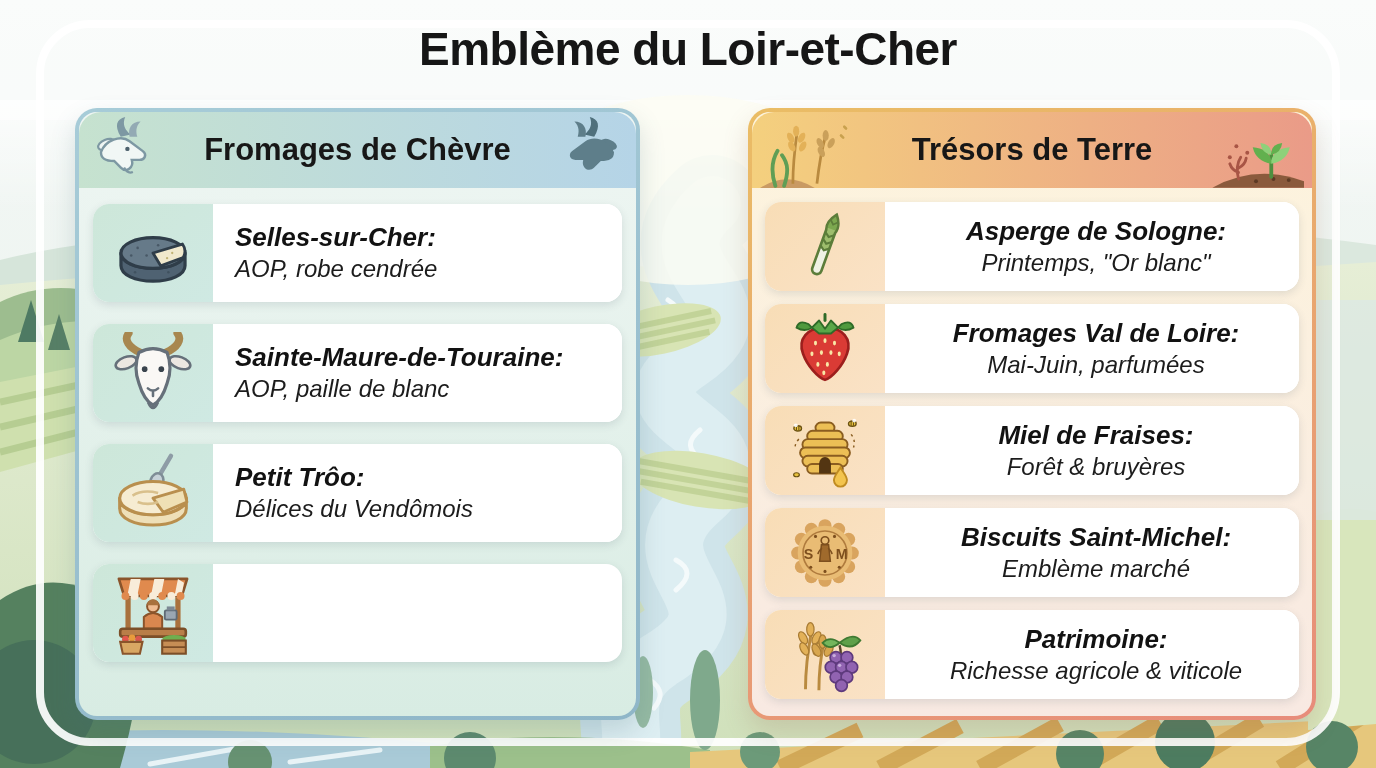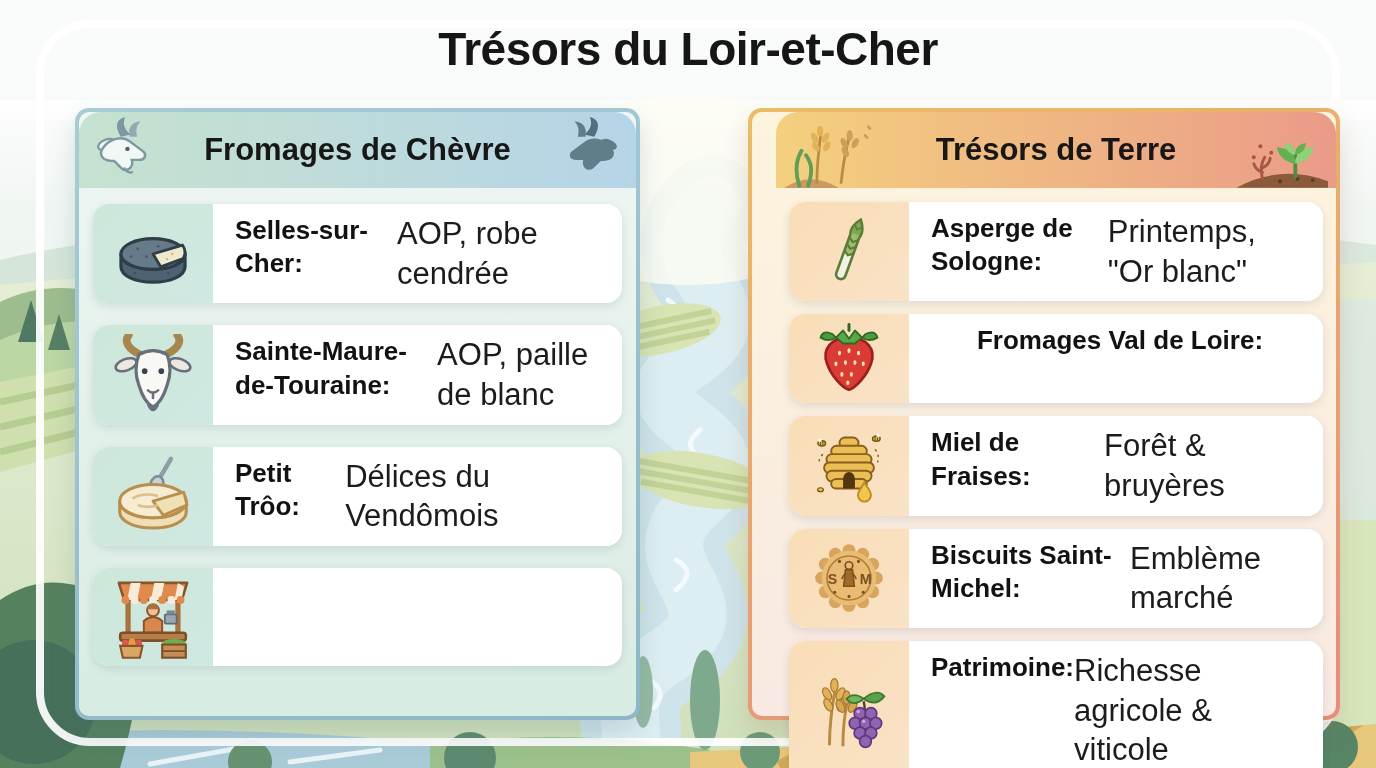--- a/index.html
+++ b/index.html
@@ -10,62 +10,61 @@
   .bg{position:absolute;inset:0;width:1376px;height:768px;}
   .frame{
     position:absolute;left:36px;right:36px;top:20px;bottom:22px;
     border:8px solid rgba(255,255,255,.92);border-radius:54px;pointer-events:none;z-index:3;
   }
   .main-title{
     position:absolute;top:22px;left:0;width:100%;text-align:center;z-index:5;
     font-size:46px;font-weight:800;color:#161616;letter-spacing:-.5px;
   }
   .panel{
-    position:absolute;top:108px;height:604px;border-radius:14px;z-index:4;
+    position:absolute;top:108px;height:604px;border-radius:22px;z-index:4;
     border:4px solid transparent;
   }
   .panel.left{
     left:75px;width:557px;
     background:linear-gradient(180deg,#eff6f3,#d8ece3) padding-box,
                linear-gradient(160deg,#a7ccd8,#8fb6c8) border-box;
     box-shadow:0 12px 26px rgba(70,110,120,.20);
   }
   .panel.right{
     left:748px;width:560px;
     background:linear-gradient(180deg,#fdf4dd,#f8e9e2) padding-box,
                linear-gradient(160deg,#eabd65,#e78c7b) border-box;
     box-shadow:0 12px 26px rgba(150,100,80,.20);
-    padding-left:24px;
   }
   .panel-header{
     height:76px;border-radius:22px 22px 0 0;display:flex;align-items:center;
     justify-content:center;position:relative;overflow:hidden;
   }
   .left .panel-header{background:linear-gradient(90deg,#c6e2cf,#b5d4e7);}
   .right .panel-header{background:linear-gradient(90deg,#f4d07e,#ea9b88);}
   .htext{font-size:31px;font-weight:700;color:#171717;position:relative;z-index:2;}
   .hicon{position:absolute;z-index:1;}
   .hicon.hleft{left:8px;top:50%;transform:translateY(-50%);}
   .hicon.hright{right:8px;top:50%;transform:translateY(-50%);}
   .right .hicon.hleft{top:auto;bottom:0;transform:none;}
   .right .hicon.hright{top:auto;bottom:0;transform:none;}
   .panel-body{display:flex;flex-direction:column;padding:16px 14px;gap:22px;}
-  .right .panel-body{gap:13px;padding:14px 13px;}
+  .right .panel-body{gap:13px;padding:14px 13px;text-align:center;}
   .row{
     display:flex;border-radius:16px;overflow:hidden;background:#ffffff;
     box-shadow:0 3px 8px rgba(60,80,90,.14);min-height:98px;
   }
   .right .row{min-height:89px;}
   .icon-cell{flex:0 0 120px;display:flex;align-items:center;justify-content:center;}
   .left .icon-cell{background:linear-gradient(135deg,#cde7d9,#cfe9e3);}
   .right .icon-cell{background:linear-gradient(135deg,#f8ddb6,#fae2c6);}
-  .text-cell{flex:1;display:flex;flex-direction:row;justify-content:center;
-    padding:10px 14px 10px 22px;background:#fff;}
+  .text-cell{flex:1;display:flex;flex-direction:column;justify-content:center;
+    padding:10px 14px 10px 22px;background:#fff;font-style:italic;}
   .item-title{font-size:26px;font-weight:700;color:#121212;line-height:1.28;}
-  .item-desc{font-size:31px;color:#1c1c1c;line-height:1.28;}
+  .item-desc{font-size:24px;color:#1c1c1c;line-height:1.28;}
   .left .row:last-child .item-desc{max-width:330px;}
   svg{display:block;}
 </style>
 </head>
 <body>
 
 <svg class="bg" viewBox="0 0 1376 768" preserveAspectRatio="none">
   <defs>
     <linearGradient id="gSky" x1="0" y1="0" x2="0" y2="1">
       <stop offset="0" stop-color="#f4f8f6"></stop>
@@ -119,21 +118,21 @@
   <circle cx="250" cy="762" r="22" fill="#679272"></circle>
   <path d="M0 600 Q60 560 125 612 Q155 645 120 768 L0 768 Z" fill="#55815f"></path>
   <circle cx="34" cy="702" r="62" fill="#47705a"></circle>
   <rect width="1376" height="120" fill="#ffffff" opacity=".5"></rect>
   <rect y="100" width="1376" height="110" fill="url(#gHaze)"></rect>
   <ellipse cx="688" cy="190" rx="170" ry="95" fill="#fdfdf2" opacity=".8"></ellipse>
 </svg>
 
 <div class="frame"></div>
 
-<div class="main-title">Trésors du Loir-et-Cher</div>
+<div class="main-title">Emblème du Loir-et-Cher</div>
 
 <div class="panel left">
   <div class="panel-header">
     <span class="hicon hleft">
       <svg width="72" height="66" viewBox="0 0 64 60">
         <path d="M30 18 C24 8 26 2 34 0 C31 7 34 12 39 16" fill="#7d98a3"></path>
         <path d="M38 18 C36 10 40 4 48 4 C43 9 44 14 45 18" fill="#93aab4"></path>
         <ellipse cx="17" cy="25" rx="8" ry="4.5" fill="#eef5f3" stroke="#7d98a3" stroke-width="2" transform="rotate(-22 17 25)"></ellipse>
         <path d="M12 32 C16 21 30 16 38 22 L50 31 C54 34 52 39 47 39 L40 39 C42 46 35 51 30 46 L24 40 C16 40 12 38 12 32 Z" fill="#f1f7f5" stroke="#7d98a3" stroke-width="2.2"></path>
         <circle cx="36" cy="29" r="2" fill="#4e626d"></circle>
@@ -322,20 +321,21 @@
           <ellipse cx="34" cy="45" rx="1.3" ry="2" fill="#f9e8a6"></ellipse>
             <ellipse cx="31" cy="52" rx="1.3" ry="2" fill="#f9e8a6"></ellipse>
           <path d="M32 8 v-5" stroke="#2f6b28" stroke-width="2.5" stroke-linecap="round"></path>
           <path d="M18 11 Q10 7 8 14 Q15 18 21 14 Z" fill="#4f9a3e" stroke="#2f6b28" stroke-width="1.5"></path>
           <path d="M46 11 Q54 7 56 14 Q49 18 43 14 Z" fill="#4f9a3e" stroke="#2f6b28" stroke-width="1.5"></path>
           <path d="M21 14 L27 8 L32 15 L37 8 L43 14 L37 19 L27 19 Z" fill="#5aa748" stroke="#2f6b28" stroke-width="1.6" stroke-linejoin="round"></path>
         </svg>
       </div>
       <div class="text-cell">
         <div class="item-title">Fromages Val de Loire:</div>
+        <div class="item-desc">Mai-Juin, parfumées</div>
       </div>
     </div>
 
     <div class="row">
       <div class="icon-cell">
         <svg width="76" height="76" viewBox="0 0 64 64">
           <rect x="24" y="8" width="16" height="9" rx="4.5" fill="#ecbf55" stroke="#8a5d20" stroke-width="1.6"></rect>
           <rect x="17" y="15" width="30" height="9" rx="4.5" fill="#ecbf55" stroke="#8a5d20" stroke-width="1.6"></rect>
           <rect x="13" y="22" width="38" height="9" rx="4.5" fill="#ecbf55" stroke="#8a5d20" stroke-width="1.6"></rect>
           <rect x="11" y="29" width="42" height="9" rx="4.5" fill="#ecbf55" stroke="#8a5d20" stroke-width="1.6"></rect>

